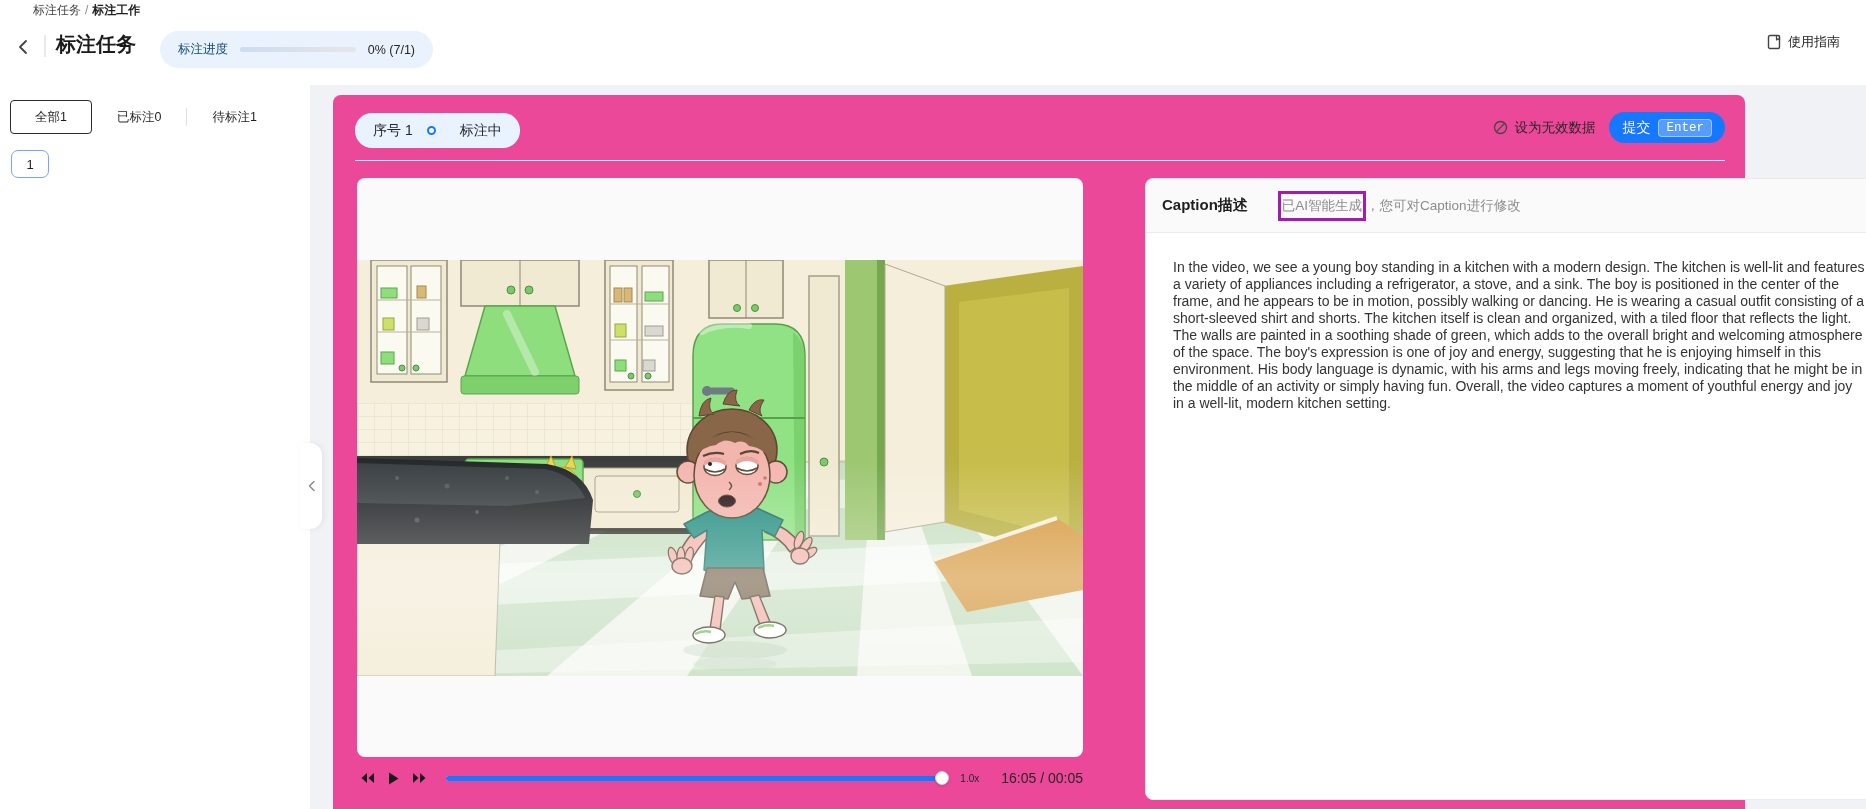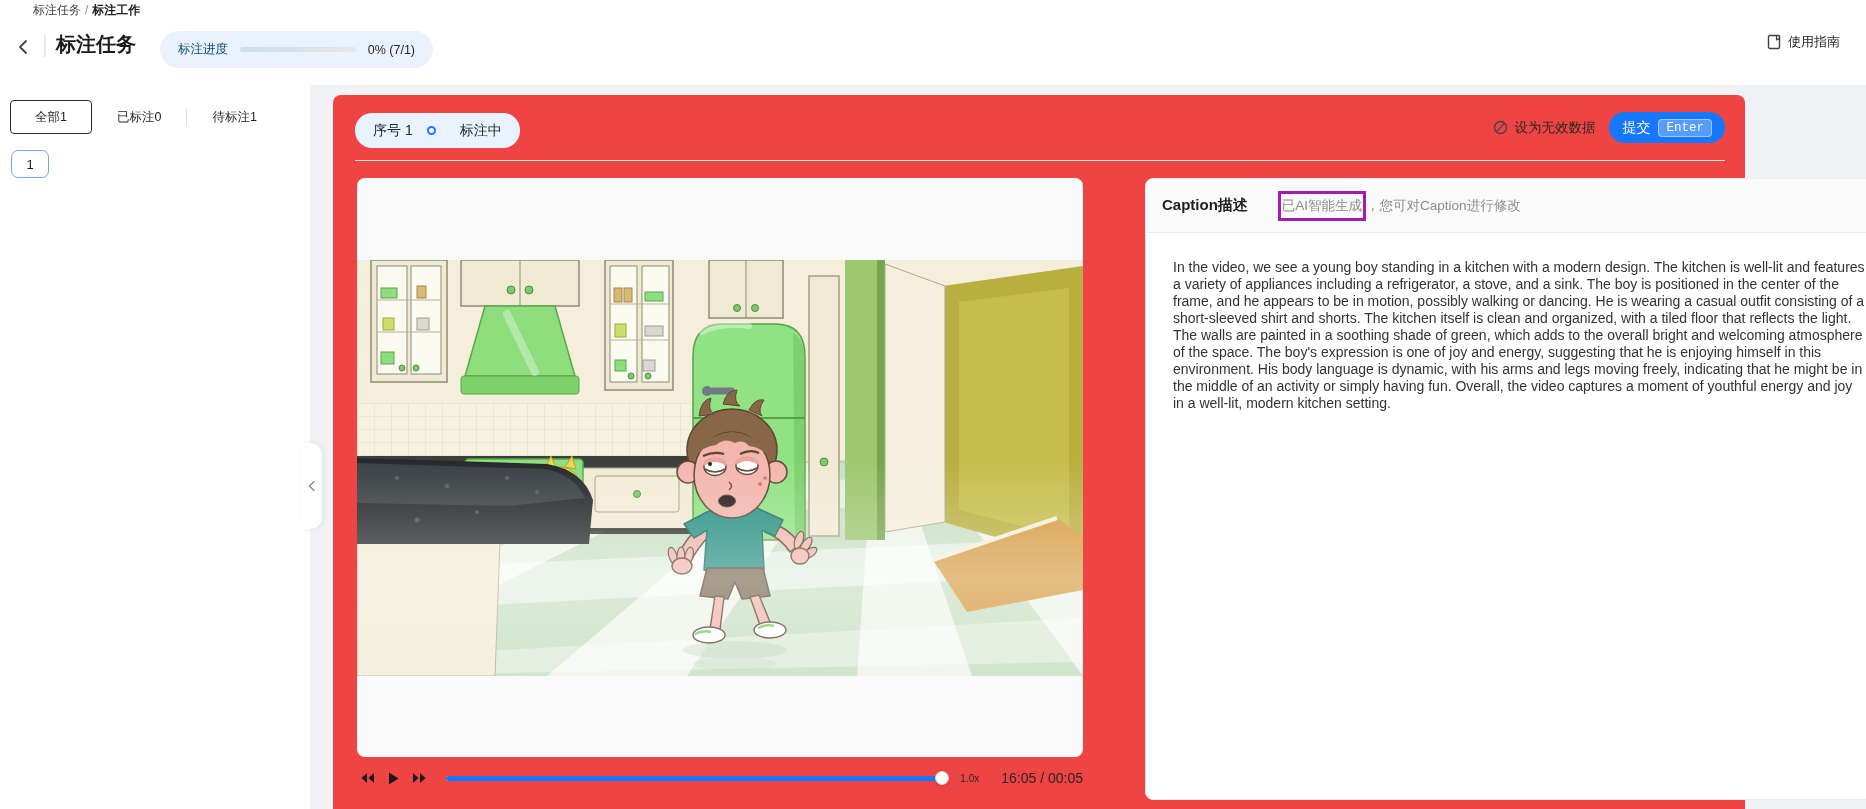--- a/index.html
+++ b/index.html
@@ -25,21 +25,21 @@
   
   .content-bg { position:absolute; left:310px; top:85px; right:0; bottom:0; background:#f0f2f5; }
   .sidebar { position:absolute; left:0; top:85px; width:310px; bottom:0; background:#fff; }
   .tabs { position:absolute; left:10px; top:15px; display:flex; align-items:center; }
   .tab { height:34px; display:flex; align-items:center; justify-content:center; font-size:12.5px; color:#1f1f1f; padding:12px 24px; border-radius:4px; cursor:pointer; border:1.5px solid transparent; }
   .tab.active { border-color:#2b2b2b; background:#fff; }
   .tab-sep { width:1px; height:18px; background:#e0e0e0; }
   .seq-item { position:absolute; left:11px; top:65px; width:38px; height:28px; border:1px solid #6fa6f5; border-radius:7px; background:#fff; display:flex; align-items:center; justify-content:center; font-size:13px; color:#1f1f1f; cursor:pointer; }
   .collapse-handle { position:absolute; left:300px; top:443px; width:22px; height:86px; background:#fff; border-radius:0 12px 12px 0; box-shadow:2px 0 6px rgba(0,0,0,.06); display:flex; align-items:center; justify-content:center; cursor:pointer; }
   
-  .card { position:absolute; left:333px; top:95px; width:1412px; height:714px; background:#ef4444; border-radius:8px 8px 0 0; }
+  .card { position:absolute; left:333px; top:95px; width:1412px; height:714px; background:#ec4899; border-radius:8px 8px 0 0; }
   .serial-pill { position:absolute; left:22px; top:18px; height:35px; border-radius:17px; background:#e8f3ff; display:flex; align-items:center; padding:0 18px; gap:14px; }
   .serial-pill .s-label { font-size:14px; color:#262626; }
   .status-wrap { display:flex; align-items:center; gap:24px; }
   .status-dot { width:9px; height:9px; border-radius:50%; border:2.5px solid #1677ff; background:#fff; }
   .status-text { font-size:14px; color:#262626; }
   .card-actions { position:absolute; right:20px; top:17px; display:flex; align-items:center; gap:14px; }
   .invalid-btn { display:flex; align-items:center; gap:6px; cursor:pointer; }
   .invalid-btn span { font-size:13.5px; color:#262626; }
   .submit-btn { height:31px; border-radius:16px; background:#1677ff; border:none; color:#fff; display:flex; align-items:center; gap:8px; padding:0 13px; font-size:14px; cursor:pointer; font-family:Liberation Mono, monospace; }
   .enter-badge { background:rgba(255,255,255,.28); border:1px solid rgba(255,255,255,.45); border-radius:4px; padding:1px 7px; font-size:12.5px; color:#fff; }

